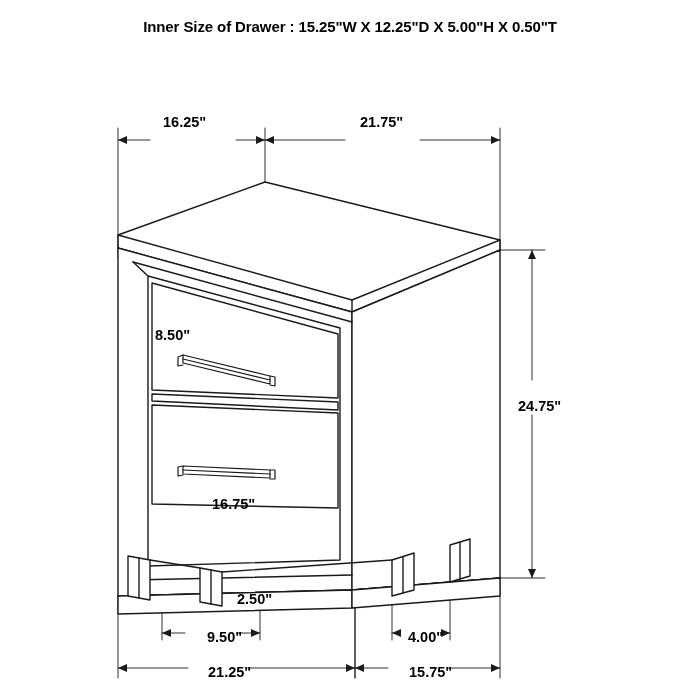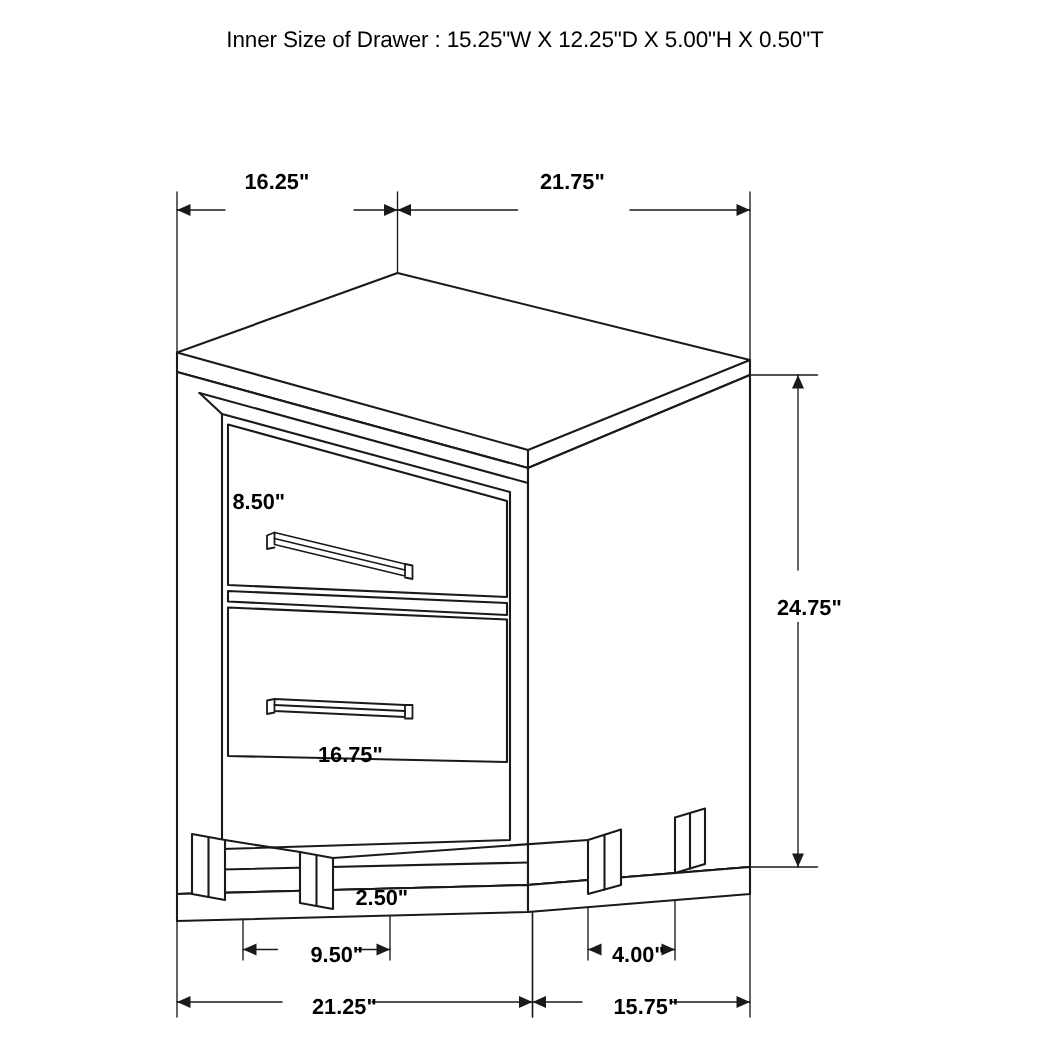--- a/index.html
+++ b/index.html
@@ -15,21 +15,21 @@
     font-family: "Liberation Sans", sans-serif;
     overflow: hidden;
   }
   #title {
     position: absolute;
     top: 18px;
     left: 0;
     width: 700px;
     text-align: center;
     font-size: 15px;
-    font-weight: normal;
+    font-weight: bold;
     color: #000000;
     letter-spacing: -0.1px;
   }
   svg.diagram {
     position: absolute;
     top: 0;
     left: 0;
     width: 700px;
     height: 700px;
   }

